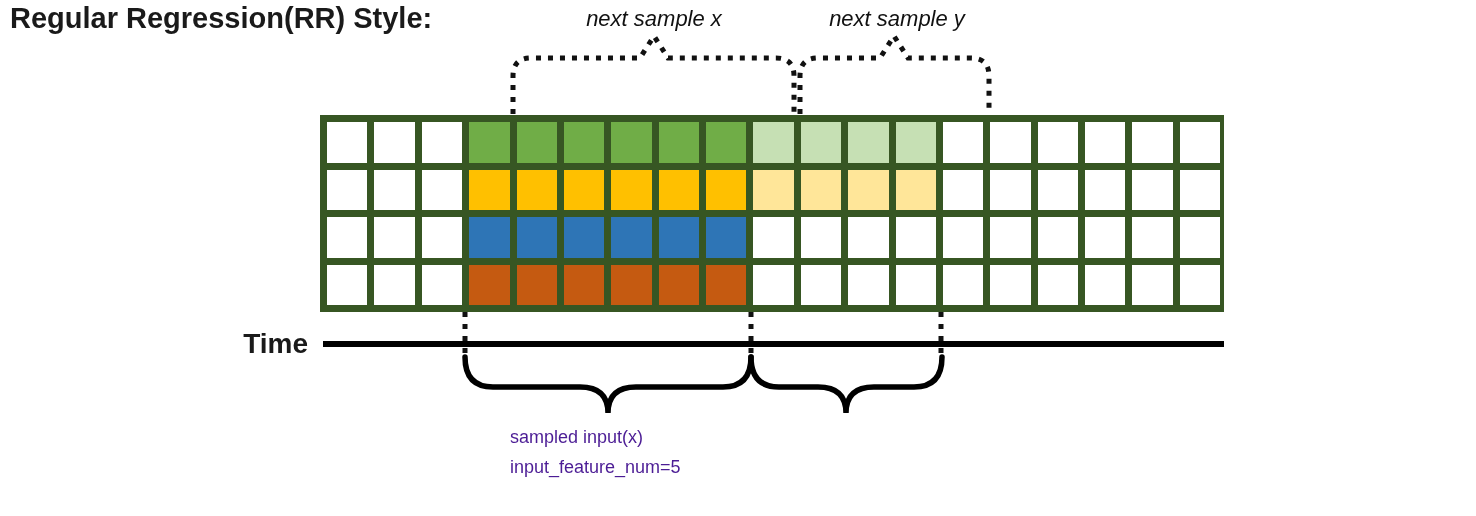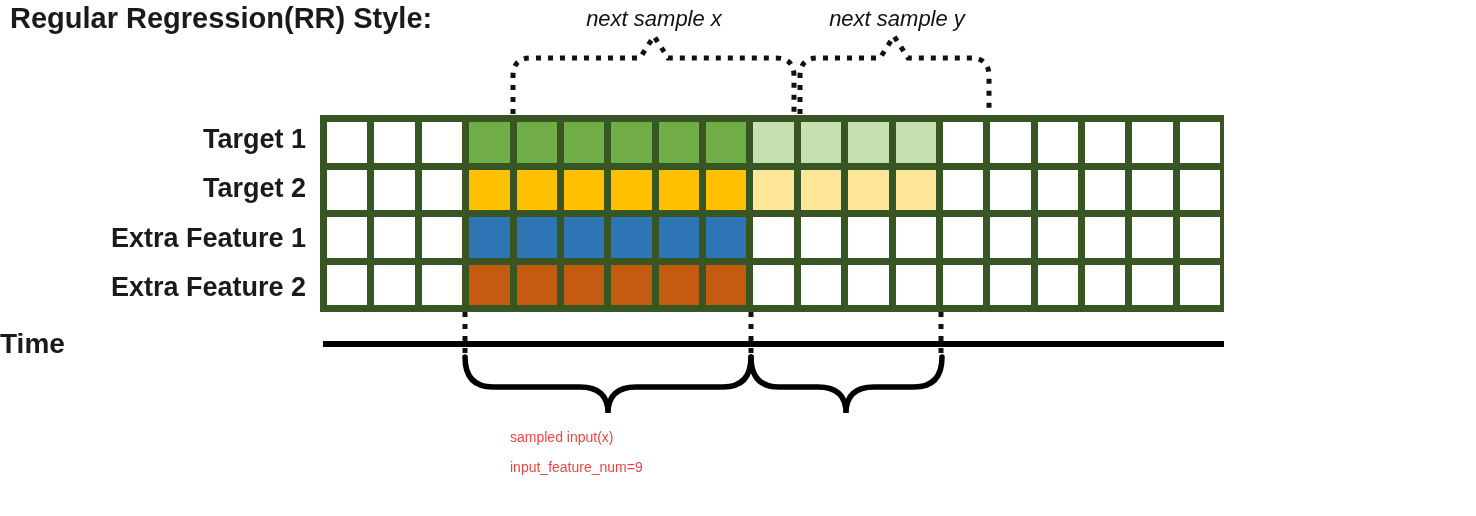--- a/index.html
+++ b/index.html
@@ -26,47 +26,41 @@
     font-size:27px;font-weight:bold;color:#1a1a1a;padding-right:2px;
   }
   #grid{
     position:absolute;left:320px;top:115px;width:1144px;height:197px;
     box-sizing:border-box;display:grid;
     grid-template-columns:repeat(24,1fr);grid-template-rows:repeat(4,1fr);
     gap:7px;padding:7px;
   }
   #grid .cell{background:#fff;}
   .time-label{
-    position:absolute;left:0;top:328px;width:308px;text-align:left;
+    position:absolute;left:0;top:328px;width:308px;text-align:right;
     font-size:28px;font-weight:bold;color:#1a1a1a;
   }
   .callout{
-    position:absolute;top:423px;font-size:14px;line-height:29.5px;color:#ef4444;
+    position:absolute;top:423px;font-size:18px;line-height:29.5px;color:#4c1d95;
     white-space:nowrap;
   }
   #callout-input{left:510px;}
   #callout-output{left:753px;}
   svg.overlay{position:absolute;left:0;top:0;pointer-events:none;}
 </style>
 </head>
 <body>
 
 <div id="canvas">
 
   <div class="title">Regular Regression(RR) Style:</div>
 
   <div id="label-x" class="brace-label">next sample x</div>
   <div id="label-y" class="brace-label">next sample y</div>
 
-  <div class="row-labels">
-    <div class="rlabel">Target 1</div>
-    <div class="rlabel">Target 2</div>
-    <div class="rlabel">Extra Feature 1</div>
-    <div class="rlabel">Extra Feature 2</div>
-  </div>
 
   <div id="grid" style="background: rgb(55, 86, 35);">
       <div class="cell" style="background: rgb(255, 255, 255);"></div>
       <div class="cell" style="background: rgb(255, 255, 255);"></div>
       <div class="cell" style="background: rgb(255, 255, 255);"></div>
       <div class="cell" style="background: rgb(112, 173, 71);"></div>
       <div class="cell" style="background: rgb(112, 173, 71);"></div>
       <div class="cell" style="background: rgb(112, 173, 71);"></div>
       <div class="cell" style="background: rgb(112, 173, 71);"></div>
       <div class="cell" style="background: rgb(112, 173, 71);"></div>
@@ -157,21 +151,21 @@
       <div class="cell" style="background: rgb(255, 255, 255);"></div>
       <div class="cell" style="background: rgb(255, 255, 255);"></div>
       <div class="cell" style="background: rgb(255, 255, 255);"></div>
       <div class="cell" style="background: rgb(255, 255, 255);"></div>
     </div>
 
   <div class="time-label">Time</div>
 
   <div id="callout-input" class="callout">
     <div>sampled input(x)</div>
-    <div>input_feature_num=9</div>
+    <div>input_feature_num=5</div>
   </div>
 
   <svg class="overlay" width="1476" height="516" viewBox="0 0 1476 516">
 
     <path d="M513,114 L513,76 Q513,58 531,58 L640,58 L654,36 L668,58 L776,58 Q794,58 794,76 L794,114" fill="none" stroke="#111" stroke-width="5" stroke-dasharray="5 7"></path>
 
     <path d="M800,114 L800,76 Q800,58 818,58 L880,58 L894,36 L908,58 L971,58 Q989,58 989,76 L989,114" fill="none" stroke="#111" stroke-width="5" stroke-dasharray="5 7"></path>
 
     <line x1="465" y1="312" x2="465" y2="357" stroke="#111" stroke-width="5" stroke-dasharray="5 7"></line>
     <line x1="751" y1="312" x2="751" y2="357" stroke="#111" stroke-width="5" stroke-dasharray="5 7"></line>

